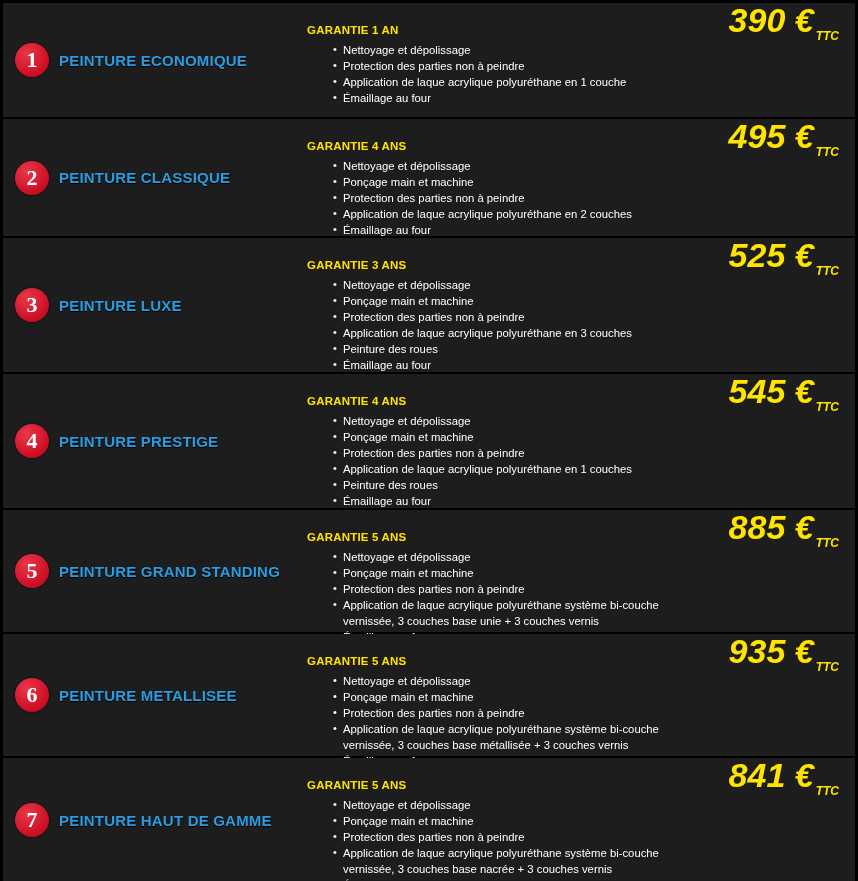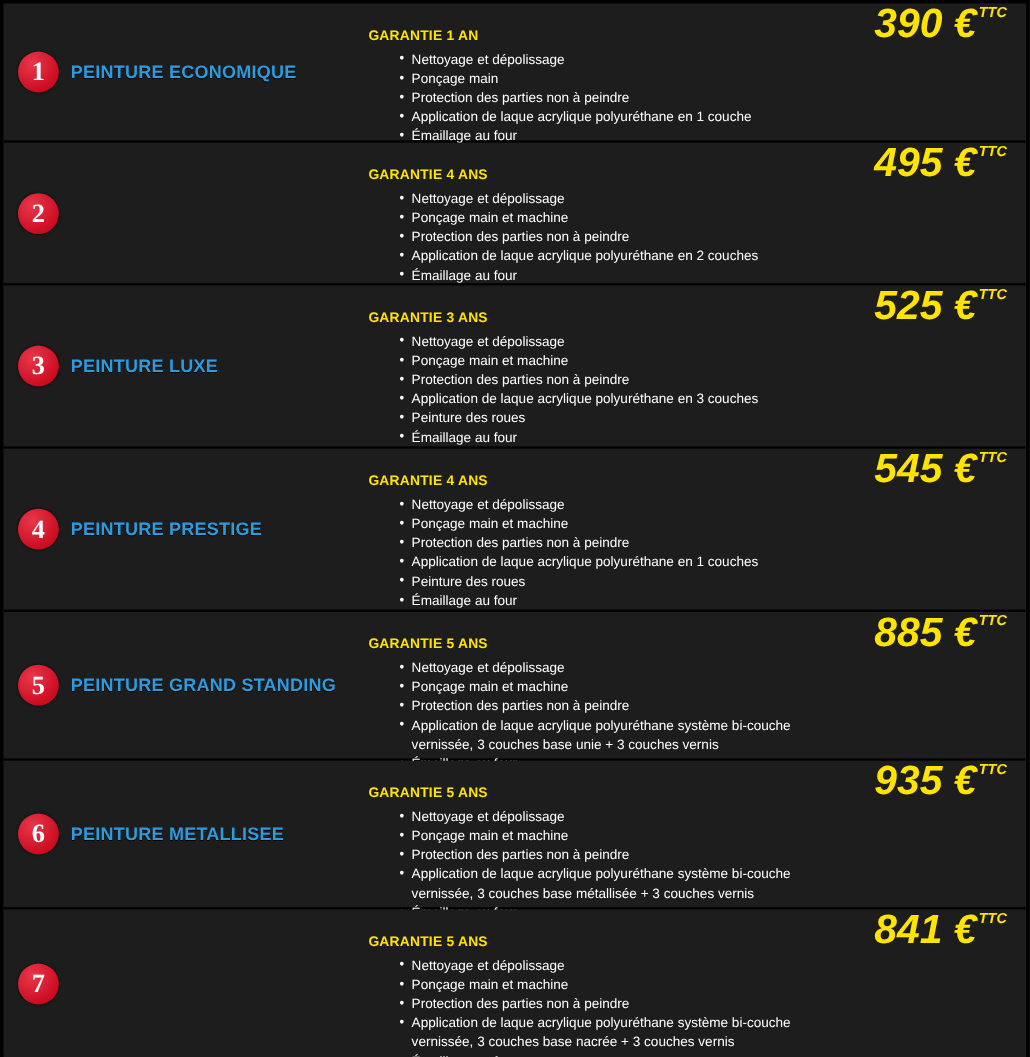--- a/index.html
+++ b/index.html
@@ -118,20 +118,21 @@
     line-height: 1;
     white-space: nowrap;
     font-family: "Liberation Sans", sans-serif;
   }
   .ttc {
     color: #ffe400;
     font-size: 12px;
     font-weight: bold;
     margin-left: 2px;
     vertical-align: baseline;
+    margin-top: 26px;
   }
   
   .row-1 { min-height: 116px; }
   .row-2 { min-height: 119px; }
   .row-3 { min-height: 136px; }
   .row-4 { min-height: 136px; }
   .row-5 { min-height: 124px; }
   .row-6 { min-height: 124px; }
   .row-7 { min-height: 124px; }
 </style>
@@ -142,35 +143,35 @@
 
   <div class="row row-1">
     <div class="col-left">
       <div class="badge">1</div>
       <div class="title">PEINTURE ECONOMIQUE</div>
     </div>
     <div class="col-mid">
       <div class="guarantee">GARANTIE 1 AN</div>
       <ul class="feature-list">
         <li>Nettoyage et dépolissage</li>
-        <li>Ponçage main</li>
         <li>Protection des parties non à peindre</li>
         <li>Application de laque acrylique polyuréthane en 1 couche</li>
         <li>Émaillage au four</li>
       </ul>
     </div>
     <div class="col-right">
       <span class="price">390 €</span>
         <span class="ttc">TTC</span>
     </div>
   </div>
 
   <div class="row row-2">
     <div class="col-left">
       <div class="badge">2</div>
+      <div class="title">PEINTURE CLASSIQUE</div>
     </div>
     <div class="col-mid">
       <div class="guarantee">GARANTIE 4 ANS</div>
       <ul class="feature-list">
         <li>Nettoyage et dépolissage</li>
         <li>Ponçage main et machine</li>
         <li>Protection des parties non à peindre</li>
         <li>Application de laque acrylique polyuréthane en 2 couches</li>
         <li>Émaillage au four</li>
       </ul>
@@ -263,20 +264,21 @@
     </div>
     <div class="col-right">
       <span class="price">935 €</span>
         <span class="ttc">TTC</span>
     </div>
   </div>
 
   <div class="row row-7">
     <div class="col-left">
       <div class="badge">7</div>
+      <div class="title">PEINTURE HAUT DE GAMME</div>
     </div>
     <div class="col-mid">
       <div class="guarantee">GARANTIE 5 ANS</div>
       <ul class="feature-list">
         <li>Nettoyage et dépolissage</li>
         <li>Ponçage main et machine</li>
         <li>Protection des parties non à peindre</li>
         <li>Application de laque acrylique polyuréthane système bi-couche vernissée, 3 couches base nacrée + 3 couches vernis</li>
         <li>Émaillage au four</li>
       </ul>

